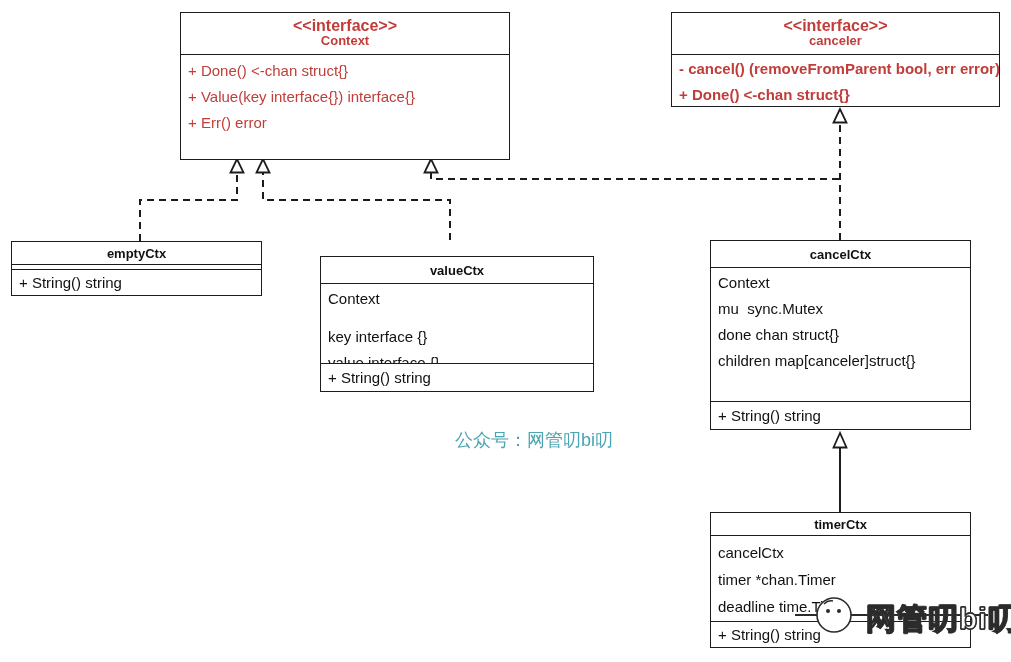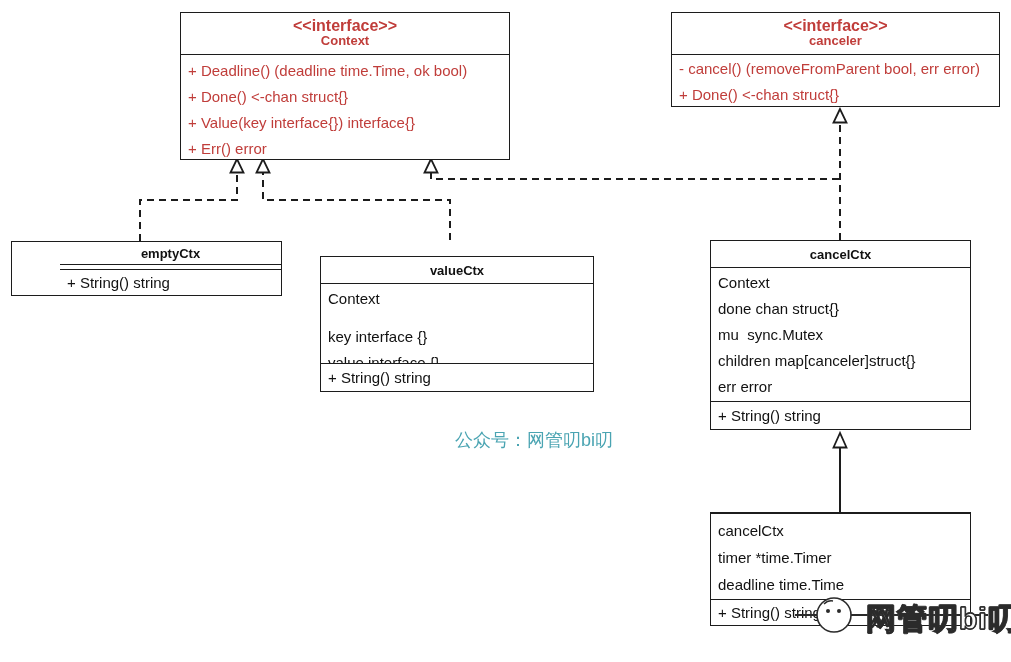--- a/index.html
+++ b/index.html
@@ -59,39 +59,38 @@
       <polygon points="840,433 833.5,447.5 846.5,447.5"></polygon>
     </g>
   </svg>
 
   <div class="uml-box" style="left:180px;top:12px;width:330px;">
     <div class="uml-hdr" style="height:41px;">
       <div class="stereo red">&lt;&lt;interface&gt;&gt;</div>
       <div class="cname red">Context</div>
     </div>
     <div class="uml-sec" style="height:105px;padding-top:3px;">
-      <div class="uml-line red" style="line-height:26px;">+ Deadline() (deadline time.Time, ok bool)</div>
       <div class="uml-line red" style="line-height:26px;">+ Done() &lt;-chan struct{}</div>
       <div class="uml-line red" style="line-height:26px;">+ Value(key interface{}) interface{}</div>
       <div class="uml-line red" style="line-height:26px;">+ Err() error</div>
     </div>
   </div>
 
   <div class="uml-box" style="left:671px;top:12px;width:329px;">
     <div class="uml-hdr" style="height:41px;">
       <div class="stereo red">&lt;&lt;interface&gt;&gt;</div>
       <div class="cname red">canceler</div>
     </div>
-    <div class="uml-sec" style="height:52px;padding-top:1px;">
+    <div class="uml-sec" style="height:52px;padding-top:1px;font-weight:bold;">
       <div class="uml-line red" style="line-height:26px;">- cancel() (removeFromParent bool, err error)</div>
       <div class="uml-line red" style="line-height:26px;">+ Done() &lt;-chan struct{}</div>
     </div>
   </div>
 
-  <div class="uml-box" style="left:11px;top:241px;width:271px;padding-left:48px;">
+  <div class="uml-box" style="left:11px;top:241px;width:251px;">
     <div class="uml-hdr" style="height:22px;">
       <div class="cname-only">emptyCtx</div>
     </div>
     <div class="uml-sec" style="height:5px;"></div>
     <div class="uml-sec" style="height:26px;">
       <div class="uml-line" style="line-height:26px;">+ String() string</div>
     </div>
   </div>
 
   <div class="uml-box" style="left:320px;top:256px;width:274px;">
@@ -107,34 +106,36 @@
       <div class="uml-line" style="line-height:28px;">+ String() string</div>
     </div>
   </div>
 
   <div class="uml-box" style="left:710px;top:240px;width:261px;">
     <div class="uml-hdr" style="height:26px;">
       <div class="cname-only">cancelCtx</div>
     </div>
     <div class="uml-sec" style="height:134px;padding-top:2px;">
       <div class="uml-line" style="line-height:26px;">Context</div>
+      <div class="uml-line" style="line-height:26px;">mu  sync.Mutex</div>
       <div class="uml-line" style="line-height:26px;">done chan struct{}</div>
-      <div class="uml-line" style="line-height:26px;">mu  sync.Mutex</div>
       <div class="uml-line" style="line-height:26px;">children map[canceler]struct{}</div>
-      <div class="uml-line" style="line-height:26px;">err error</div>
     </div>
     <div class="uml-sec" style="height:28px;">
       <div class="uml-line" style="line-height:28px;">+ String() string</div>
     </div>
   </div>
 
   <div class="uml-box" style="left:710px;top:512px;width:261px;">
+    <div class="uml-hdr" style="height:22px;">
+      <div class="cname-only">timerCtx</div>
+    </div>
     <div class="uml-sec" style="height:86px;padding-top:3px;">
       <div class="uml-line" style="line-height:27px;">cancelCtx</div>
-      <div class="uml-line" style="line-height:27px;">timer *time.Timer</div>
+      <div class="uml-line" style="line-height:27px;">timer *chan.Timer</div>
       <div class="uml-line" style="line-height:27px;">deadline time.Time</div>
     </div>
     <div class="uml-sec" style="height:26px;">
       <div class="uml-line" style="line-height:26px;">+ String() string</div>
     </div>
   </div>
 
   <div class="wm-center" style="left:455px;top:428px;">公众号：网管叨bi叨</div>
 
   <div class="wm-strike" style="left:795px;top:614px;width:193px;"></div>

